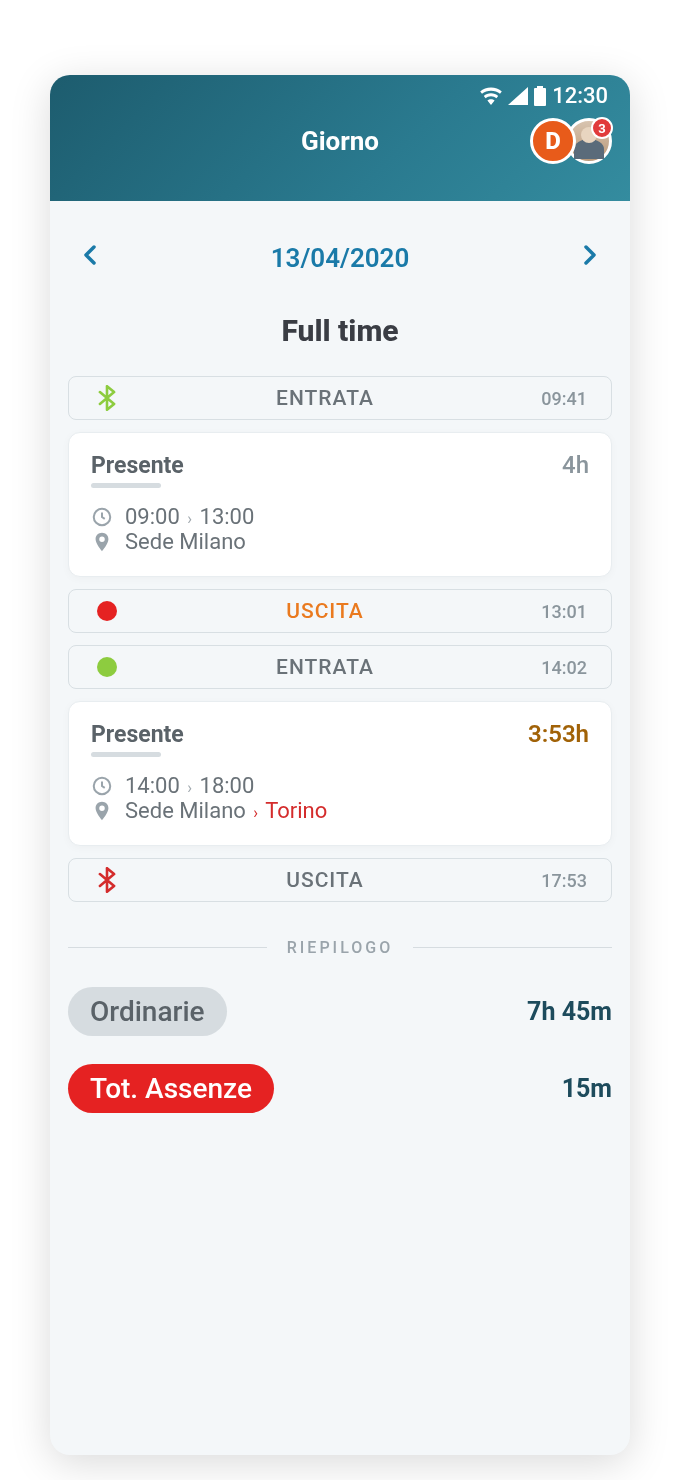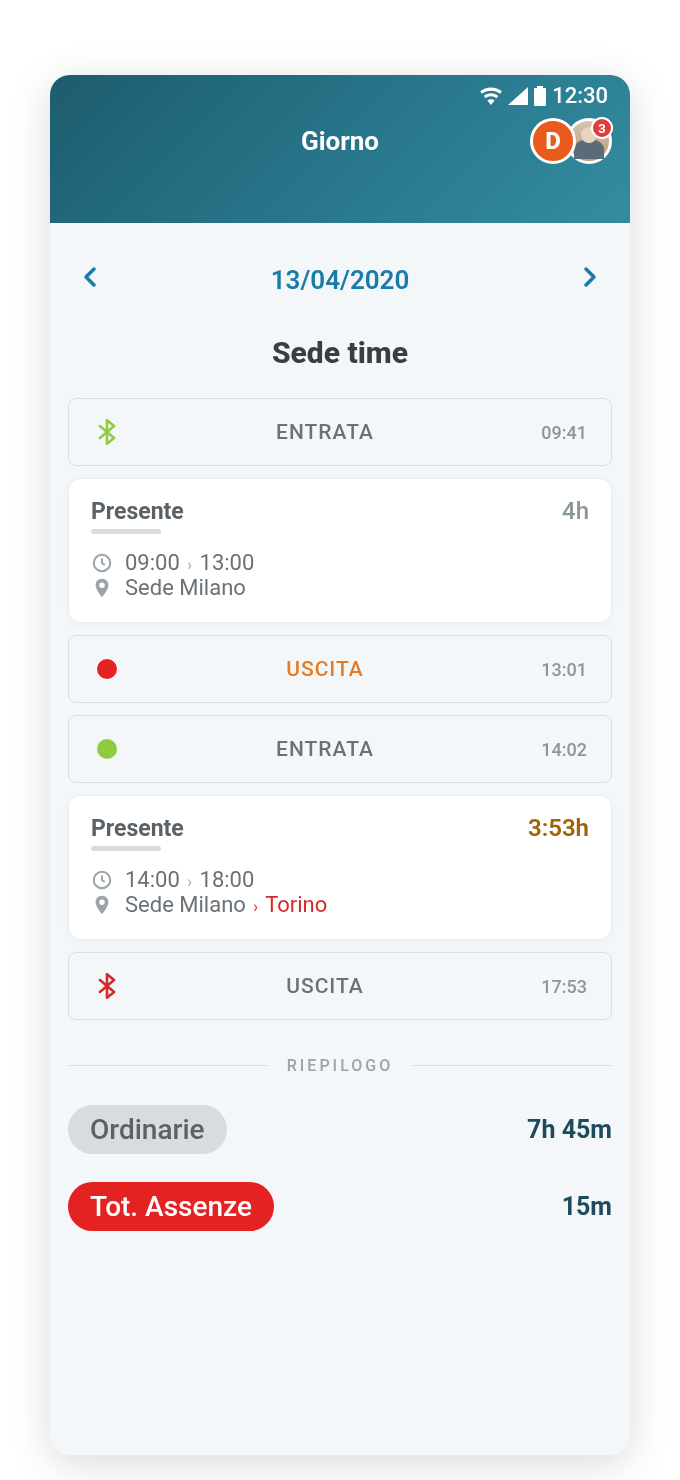--- a/index.html
+++ b/index.html
@@ -16,21 +16,21 @@
   width: 580px;
   height: 1380px;
   background: #f4f7f9;
   border-radius: 20px;
   box-shadow: 0 8px 40px rgba(0,0,0,0.15);
   overflow: hidden;
   position: relative;
 }
 .header {
   background: linear-gradient(135deg, #1d5c6e 0%, #2a7a8f 60%, #348c9f 100%);
-  height: 148px;
+  height: 126px;
   color: #fff;
   position: relative;
 }
 .status-bar {
   display: flex;
   justify-content: flex-end;
   align-items: center;
   padding: 8px 22px 0;
   gap: 6px;
   font-size: 22px;
@@ -129,21 +129,21 @@
   text-align: center;
   font-size: 30px;
   font-weight: 800;
   color: #3a3d44;
   margin: 22px 0 28px;
 }
 .log-row {
   border: 1px solid #d8dfe3;
   border-radius: 8px;
   background: #f4f7f9;
-  height: 68px;
+  height: 44px;
   display: flex;
   align-items: center;
   padding: 0 24px;
   margin-bottom: 12px;
   position: relative;
 }
 .log-icon {
   width: 28px;
   display: flex;
   justify-content: center;
@@ -293,21 +293,21 @@
           </svg>
       </div>
       <div class="date-label">13/04/2020</div>
       <div class="chev">
         <svg width="16" height="24" viewBox="0 0 16 24" fill="none" stroke="#1a7aa8" stroke-width="3.5" stroke-linecap="round" stroke-linejoin="round">
             <polyline points="4,4 12,12 4,20"></polyline>
           </svg>
       </div>
     </div>
 
-    <div class="schedule-title">Sede time</div>
+    <div class="schedule-title">Full time</div>
 
     <div class="log-row">
       <div class="log-icon">
         <svg width="18" height="26" viewBox="0 0 14 22" fill="none" stroke="#8dcc3f" stroke-width="2.2" stroke-linejoin="round" stroke-linecap="round">
             <path d="M7 1v20l6-5-12-10M1 16l12-10-6-5"></path>
           </svg>
       </div>
       <div class="log-label label-gray">ENTRATA</div>
       <div class="log-time">09:41</div>
     </div>

